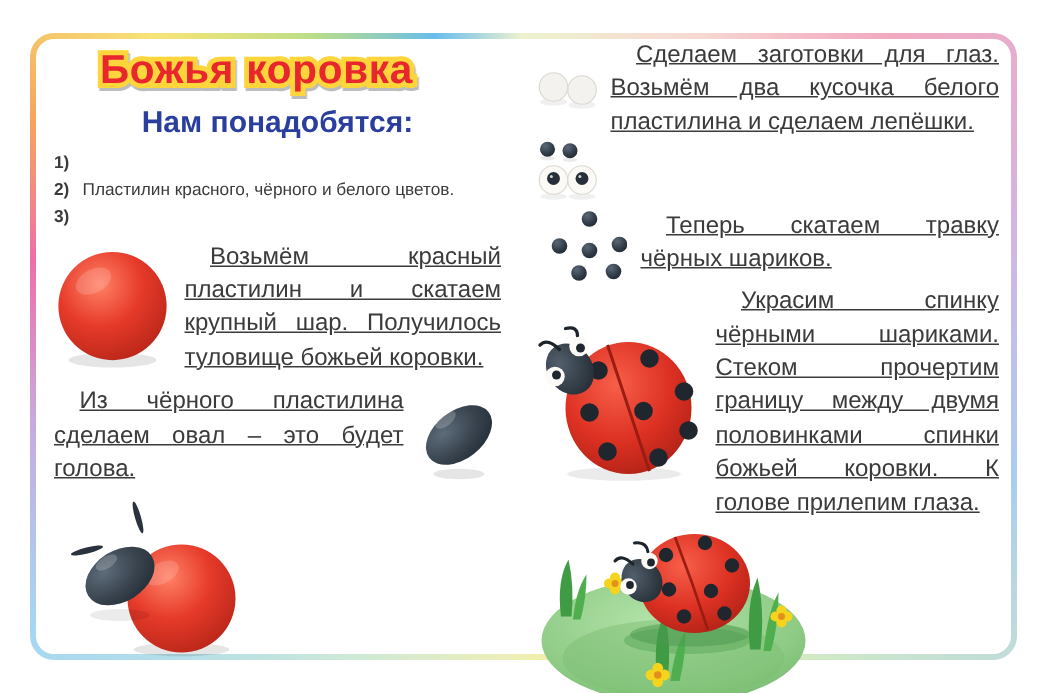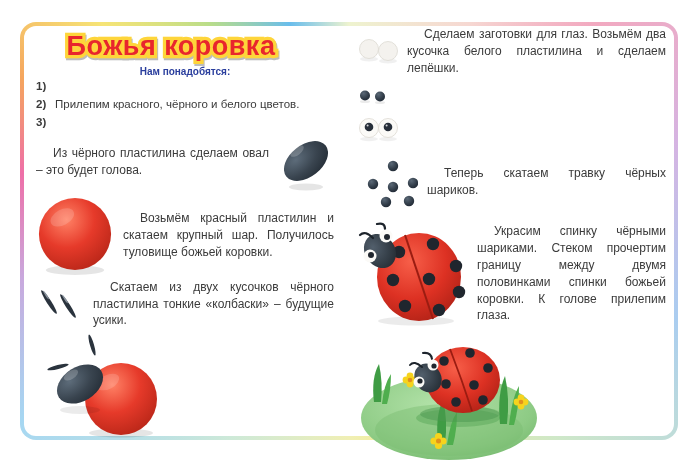--- a/index.html
+++ b/index.html
@@ -13,26 +13,26 @@
       #69bdec 344deg,#eef3cf 360deg);}
   .frame-inner{position:absolute;inset:4px;background:#fff;border-radius:12px;}
   .content{position:absolute;left:36px;top:26px;width:630px;height:412px;display:flex;gap:24px;}
   .col{display:flex;flex-direction:column;justify-content:space-between;height:412px;}
   .col-left{width:298px;}
   .col-right{width:308px;}
   .title-wrap{text-align:center;}
   .title-svg{filter:drop-shadow(1.5px 2px 0 #bcbcbc);}
   .title-text{font-family:"Liberation Sans",sans-serif;font-weight:bold;font-size:27px;
     fill:#e8262d;stroke:#fed53a;stroke-width:6.5px;paint-order:stroke;letter-spacing:0.5px;}
-  .subtitle{text-align:center;color:#2a3e9d;font-weight:bold;font-size:10px;}
+  .subtitle{text-align:center;color:#2a3e9d;font-weight:bold;font-size:20px;}
   .materials{display:flex;flex-direction:column;gap:3px;}
   .mat-row{display:flex;font-size:11.5px;color:#3b3b3b;line-height:1.32;}
   .mat-num{font-weight:bold;width:19px;flex:none;}
   .step{display:flex;align-items:center;gap:9px;}
-  .txt{font-size:12px;line-height:1.4;color:#3b3b3b;text-align:justify;text-indent:17px;flex:1;}
+  .txt{font-size:16px;line-height:1.4;color:#3b3b3b;text-align:justify;text-indent:17px;flex:1;text-decoration:underline;}
   .img{flex:none;line-height:0;}
   .scene{margin-bottom:-24px;margin-right:-16px;position:relative;z-index:3;}
   svg{display:block;}
 </style>
 </head>
 <body>
 
 <div class="page">
   <div class="frame">
     <div class="frame-inner"></div>
@@ -49,74 +49,63 @@
       </div>
 
       <div class="subtitle">Нам понадобятся:</div>
 
       <div class="materials">
         <div class="mat-row">
           <span class="mat-num">1)</span>
         </div>
         <div class="mat-row">
           <span class="mat-num">2)</span>
-          <span class="mat-text">Прилепим красного, чёрного и белого цветов.</span>
+          <span class="mat-text">Пластилин красного, чёрного и белого цветов.</span>
         </div>
         <div class="mat-row">
           <span class="mat-num">3)</span>
         </div>
       </div>
 
       <div class="step">
+        <span class="img">
+          <svg width="78" height="82" viewBox="0 0 80 84">
+            <defs>
+              <radialGradient id="gRedA" cx="38%" cy="30%" r="78%">
+                <stop offset="0%" stop-color="#ff8266"></stop>
+                  <stop offset="50%" stop-color="#e63a2a"></stop>
+                  <stop offset="100%" stop-color="#b62517"></stop>
+              </radialGradient>
+            </defs>
+            <ellipse cx="40" cy="78" rx="30" ry="5" fill="#000" opacity="0.10"></ellipse>
+            <circle cx="40" cy="41" r="37" fill="url(#gRedA)"></circle>
+            <ellipse cx="27" cy="24" rx="13" ry="8" fill="#fff" opacity="0.16" transform="rotate(-28 27 24)"></ellipse>
+          </svg>
+        </span>
+        <div class="txt">Возьмём красный пластилин и скатаем крупный шар. Получилось туловище божьей коровки.</div>
+      </div>
+
+      <div class="step">
         <div class="txt">Из чёрного пластилина сделаем овал – это будет голова.</div>
         <span class="img">
           <svg width="56" height="60" viewBox="0 0 56 60">
             <defs>
               <radialGradient id="gHeadA" cx="35%" cy="28%" r="85%">
                 <stop offset="0%" stop-color="#5d6c7a"></stop>
                   <stop offset="55%" stop-color="#39444f"></stop>
                   <stop offset="100%" stop-color="#232c35"></stop>
               </radialGradient>
             </defs>
             <ellipse cx="28" cy="55" rx="17" ry="3.5" fill="#000" opacity="0.10"></ellipse>
             <ellipse cx="28" cy="29" rx="25" ry="16" fill="url(#gHeadA)" transform="rotate(-38 28 29)"></ellipse>
             <ellipse cx="19" cy="19" rx="8" ry="4" fill="#fff" opacity="0.20" transform="rotate(-38 19 19)"></ellipse>
           </svg>
         </span>
       </div>
 
-      <div class="step">
-        <span class="img">
-          <svg width="78" height="82" viewBox="0 0 80 84">
-            <defs>
-              <radialGradient id="gRedA" cx="38%" cy="30%" r="78%">
-                <stop offset="0%" stop-color="#ff8266"></stop>
-                  <stop offset="50%" stop-color="#e63a2a"></stop>
-                  <stop offset="100%" stop-color="#b62517"></stop>
-              </radialGradient>
-            </defs>
-            <ellipse cx="40" cy="78" rx="30" ry="5" fill="#000" opacity="0.10"></ellipse>
-            <circle cx="40" cy="41" r="37" fill="url(#gRedA)"></circle>
-            <ellipse cx="27" cy="24" rx="13" ry="8" fill="#fff" opacity="0.16" transform="rotate(-28 27 24)"></ellipse>
-          </svg>
-        </span>
-        <div class="txt">Возьмём красный пластилин и скатаем крупный шар. Получилось туловище божьей коровки.</div>
-      </div>
-
-      <div class="step">
-        <span class="img">
-          <svg width="48" height="52" viewBox="0 0 48 52">
-            <ellipse cx="13" cy="24" rx="2.2" ry="14" fill="#2a333d" transform="rotate(-33 13 24)"></ellipse>
-            <ellipse cx="32" cy="28" rx="2.2" ry="14" fill="#2a333d" transform="rotate(-33 32 28)"></ellipse>
-            <ellipse cx="10" cy="17" rx="0.8" ry="5" fill="#8a939d" transform="rotate(-33 10 17)"></ellipse>
-            <ellipse cx="29" cy="21" rx="0.8" ry="5" fill="#8a939d" transform="rotate(-33 29 21)"></ellipse>
-          </svg>
-        </span>
-        <div class="txt">Скатаем из двух кусочков чёрного пластилина тонкие «колбаски» – будущие усики.</div>
-      </div>
 
       <div class="step">
         <span class="img">
           <svg width="124" height="106" viewBox="0 0 124 106">
             <defs>
               <radialGradient id="gRedB" cx="38%" cy="30%" r="78%">
                 <stop offset="0%" stop-color="#ff8266"></stop>
                   <stop offset="50%" stop-color="#e63a2a"></stop>
                   <stop offset="100%" stop-color="#b62517"></stop>
               </radialGradient>

